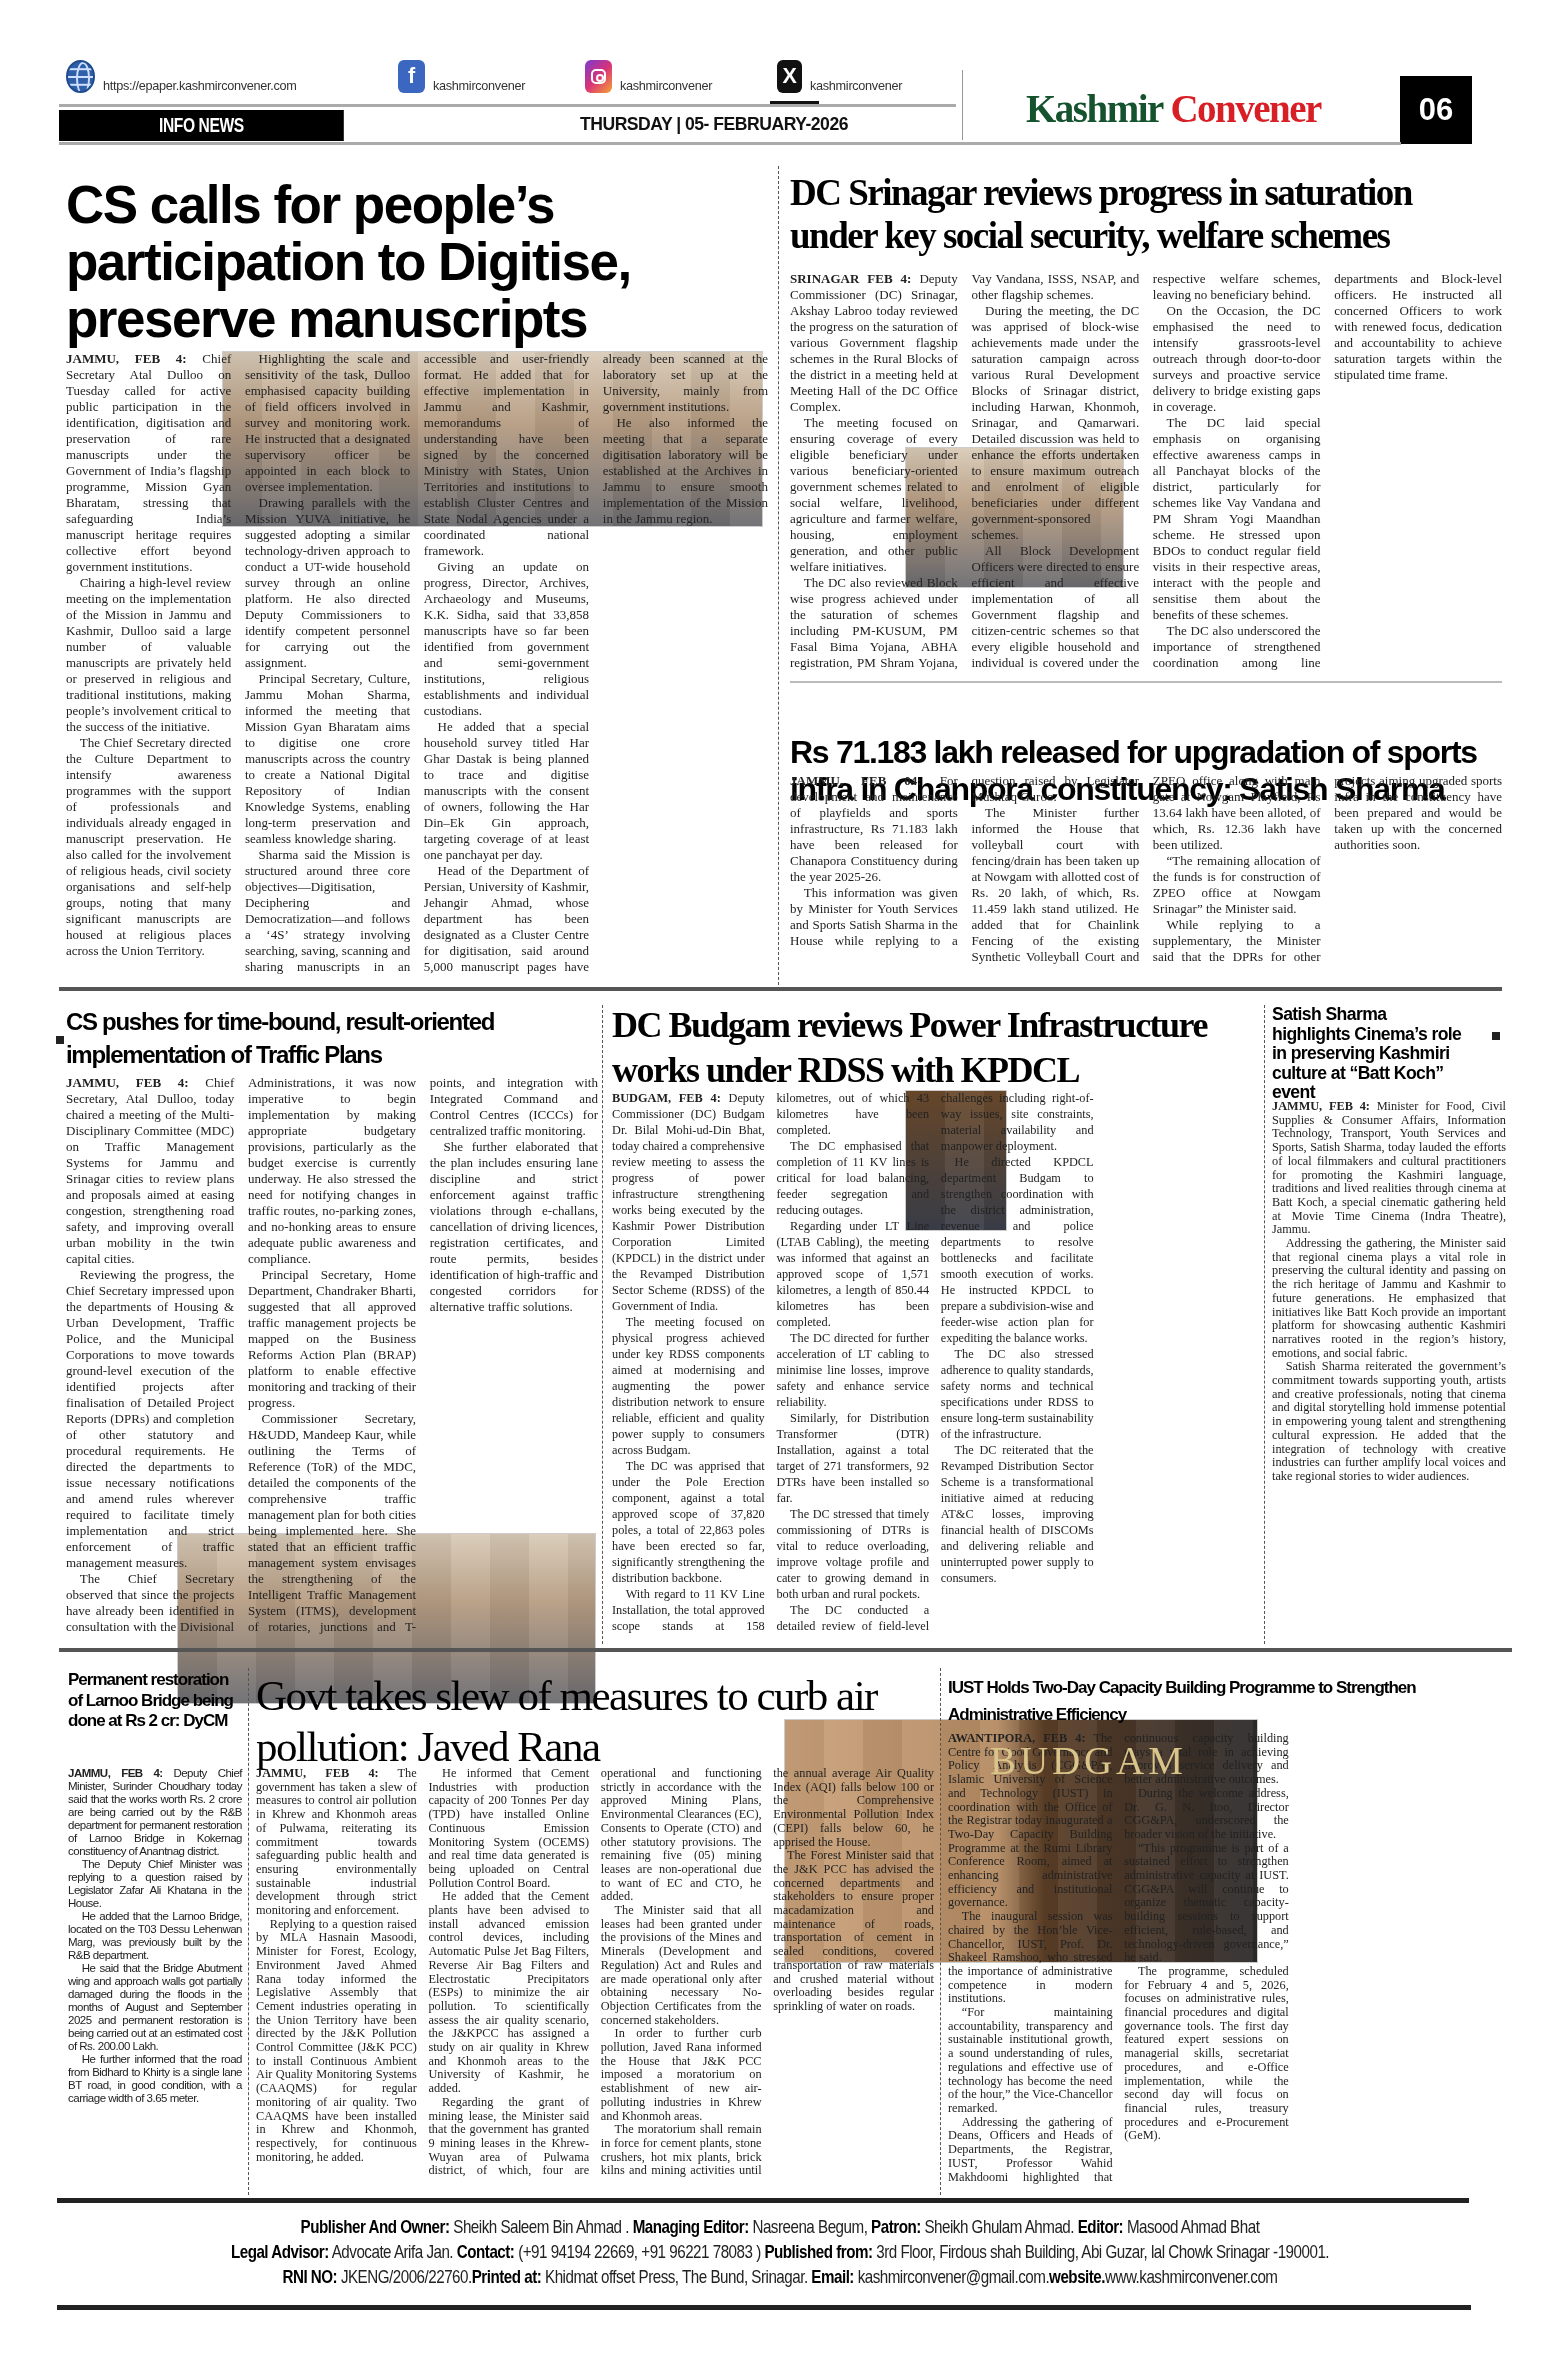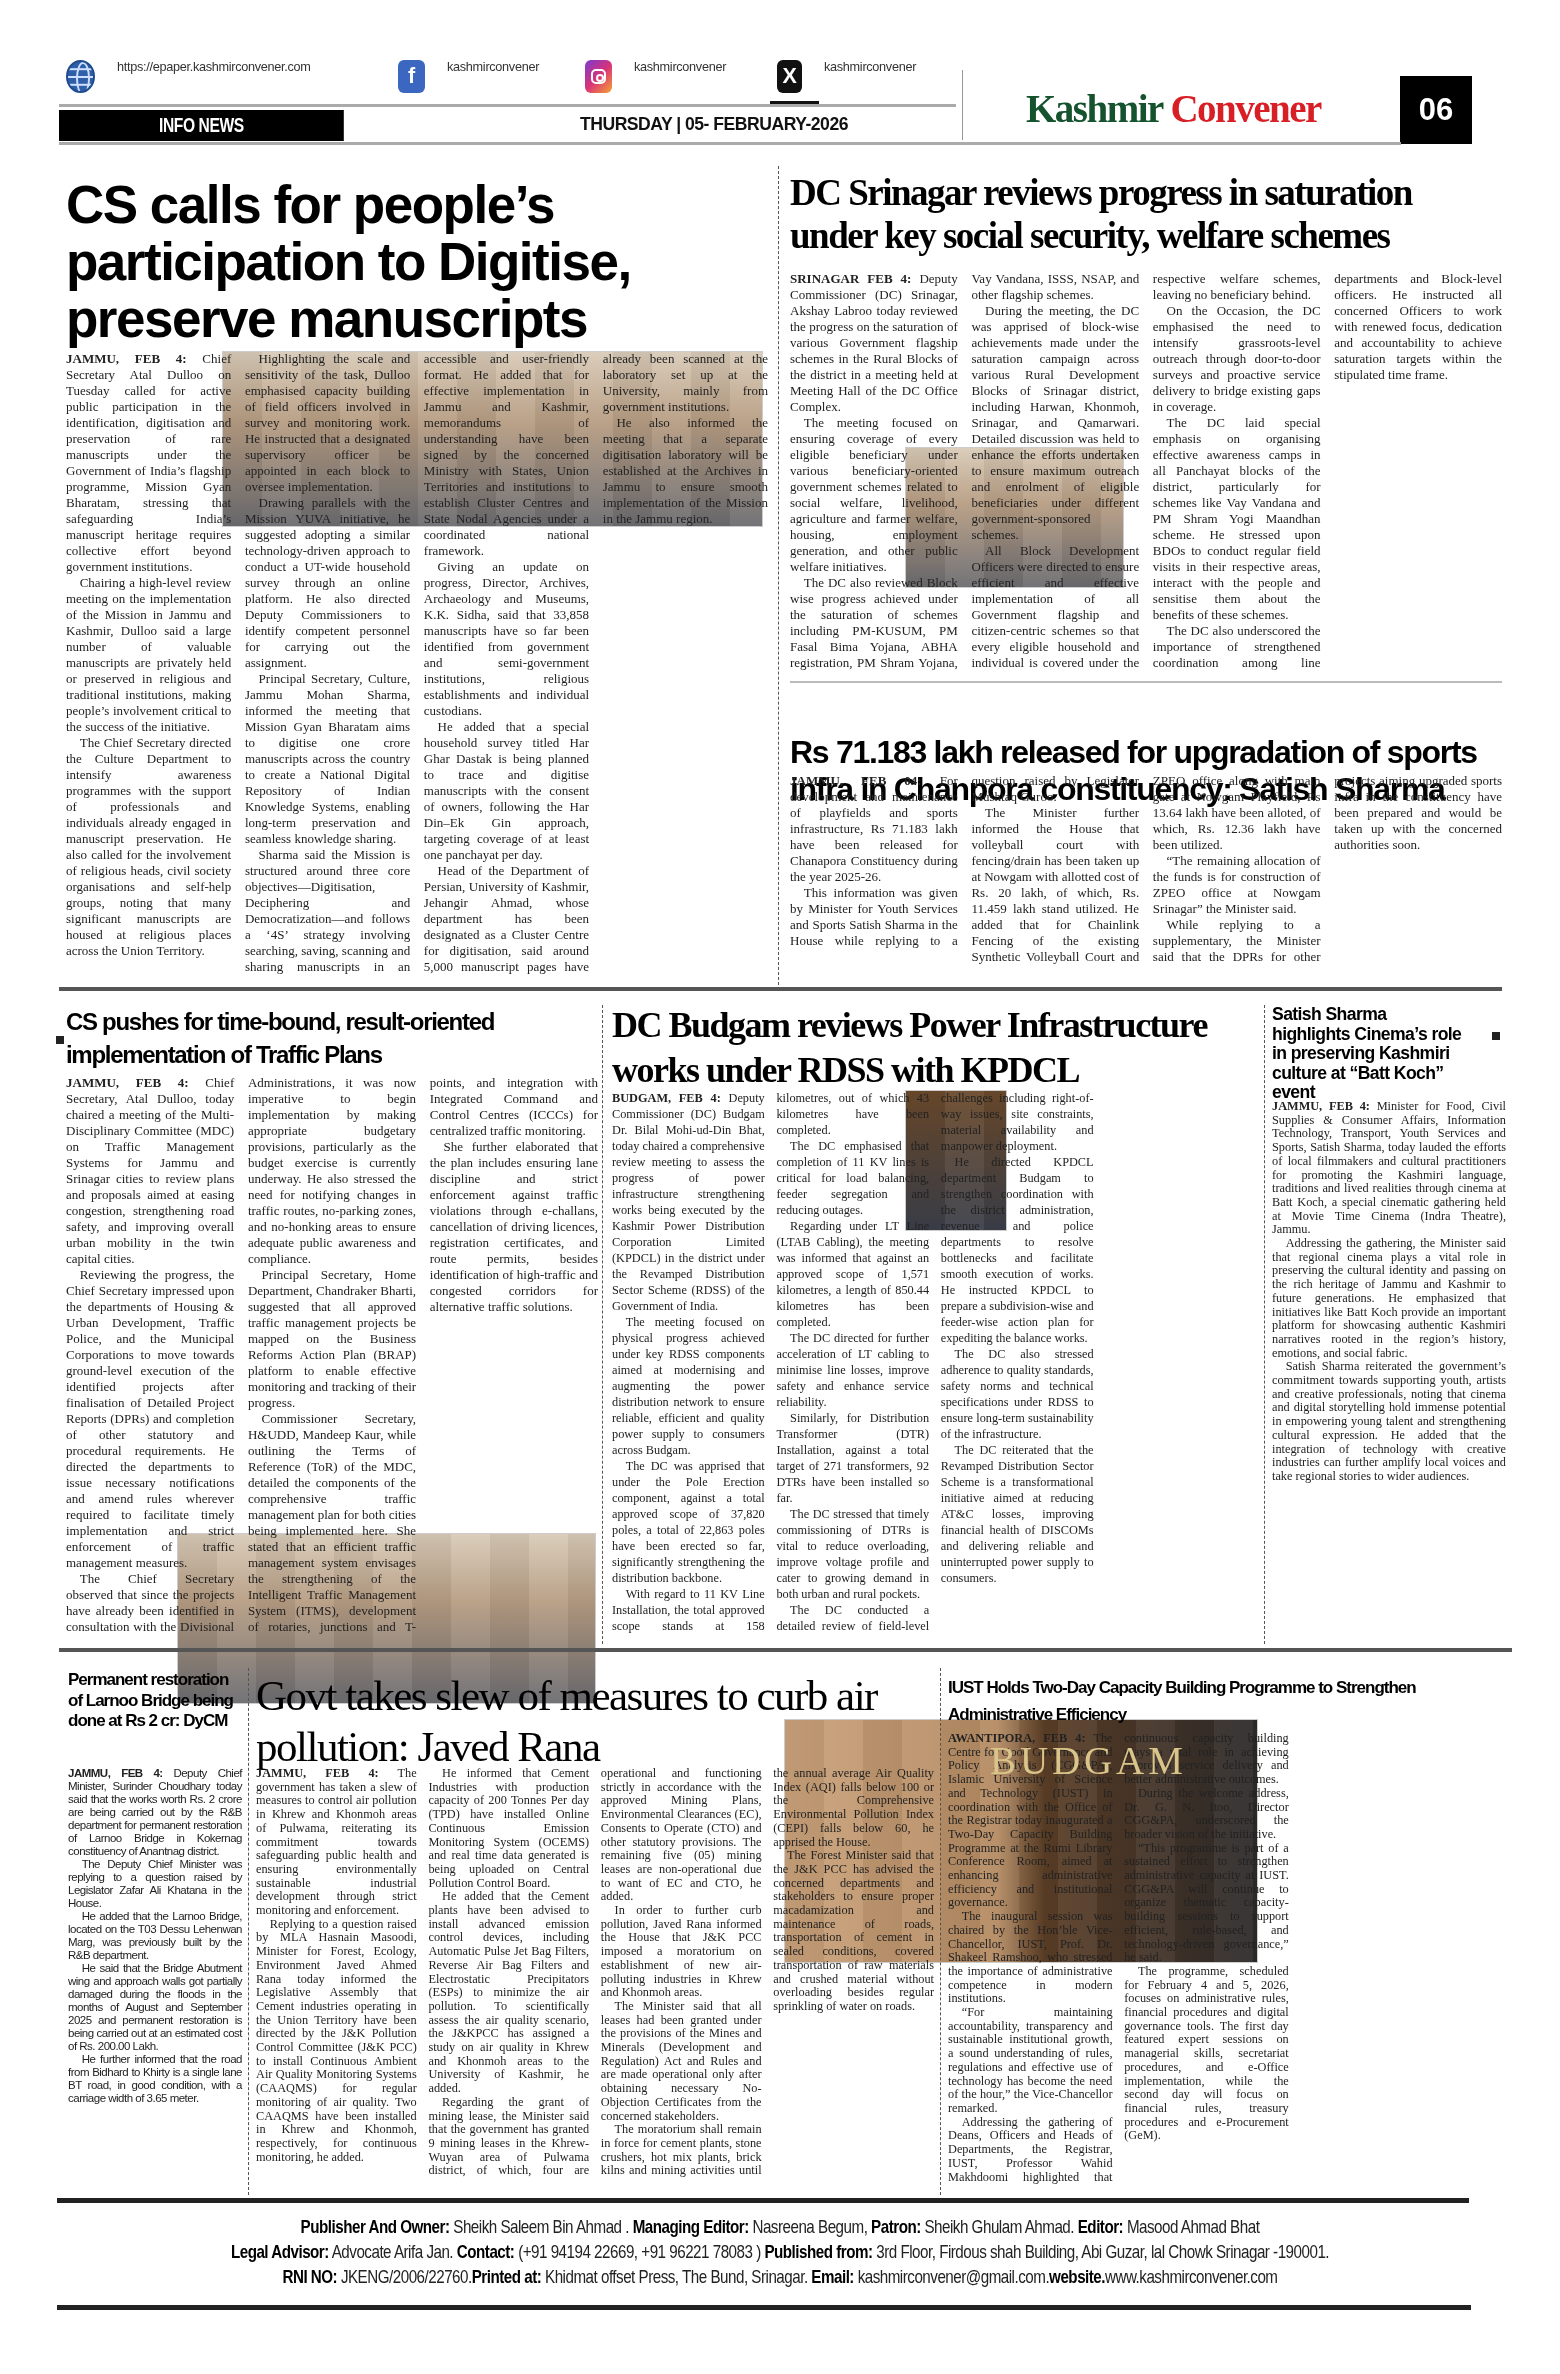--- a/index.html
+++ b/index.html
@@ -1,20 +1,20 @@
 <!DOCTYPE html>
 <html><head>
 <meta charset="utf-8">
 <style>
   * { box-sizing: border-box; margin: 0; padding: 0; }
   html, body { width: 1560px; height: 2375px; background: #ffffff; overflow: hidden; }
   body { position: relative; font-family: "Liberation Serif", serif; color: #1a1a1a; }
   .abs { position: absolute; }
   
-  .social { display: flex; align-items: flex-start; gap: 22px; font-family: "Liberation Sans", sans-serif; font-size: 12.7px; color: #333; letter-spacing: -0.3px; }
+  .social { display: flex; align-items: flex-end; gap: 8px; font-family: "Liberation Sans", sans-serif; font-size: 12.7px; color: #333; letter-spacing: -0.3px; }
   .ico { width: 27px; height: 33px; border-radius: 5.9px; display: flex; align-items: center; justify-content: center; color: #fff; font-family: "Liberation Sans", sans-serif; font-weight: bold; font-size: 21.5px; }
   .ico-globe { width: 29px; height: 33px; border-radius: 50%; background: #2f5fa8; border: 2px solid #1e4c8f; position: relative; overflow: hidden; }
   .ico-globe::before { content: ""; position: absolute; left: 7.8px; top: 0; width: 9.8px; height: 29px; border: 2px solid #cfe0ff; border-radius: 50%; }
   .ico-globe::after { content: ""; position: absolute; left: 0; top: 13.7px; width: 29px; height: 2px; background: #cfe0ff; box-shadow: 0 -7.8px 0 #cfe0ff, 0 7.8px 0 #cfe0ff; }
   .ico-fb { background: #3b67c0; }
   .ico-ig { background: linear-gradient(135deg, #7a3bd0 0%, #d8327a 50%, #f6a230 100%); }
   .ico-ig span { width: 15.6px; height: 15.6px; border: 2.4px solid #fff; border-radius: 4.9px; display: block; position: relative; }
   .ico-ig span::after { content: ""; position: absolute; left: 2.9px; top: 2.9px; width: 4.9px; height: 4.9px; border: 2px solid #fff; border-radius: 50%; }
   .ico-x { background: #111; width: 25px; }
   .hdr-rule { height: 2.9px; background: #aaa; }
@@ -174,22 +174,22 @@
 </div>
 <div class="abs dash-v" style="left:248px;top:1668px;height:527px;"></div>
 
 <div class="abs hl-serif" style="left:256px;top:1670px;width:683px;font-size:43px;line-height:51px;font-weight:normal;letter-spacing:-1.5px;">Govt takes slew of measures to curb air pollution: Javed Rana</div>
 <div class="abs body-text cols" style="left:256px;top:1767px;width:678px;height:419px;column-count:4;column-gap:11.7px;font-size:12.3px;line-height:13.7px;">
   <p><span class="dateline-lead">JAMMU, FEB 4:</span> <span>The government has taken a slew of measures to control air pollution in Khrew and Khonmoh areas of Pulwama, reiterating its commitment towards safeguarding public health and ensuring environmentally sustainable industrial development through strict monitoring and enforcement.</span></p>
   <p>Replying to a question raised by MLA Hasnain Masoodi, Minister for Forest, Ecology, Environment Javed Ahmed Rana today informed the Legislative Assembly that Cement industries operating in the Union Territory have been directed by the J&amp;K Pollution Control Committee (J&amp;K PCC) to install Continuous Ambient Air Quality Monitoring Systems (CAAQMS) for regular monitoring of air quality. Two CAAQMS have been installed in Khrew and Khonmoh, respectively, for continuous monitoring, he added.</p>
   <p>He informed that Cement Industries with production capacity of 200 Tonnes Per day (TPD) have installed Online Continuous Emission Monitoring System (OCEMS) and real time data generated is being uploaded on Central Pollution Control Board.</p>
   <p>He added that the Cement plants have been advised to install advanced emission control devices, including Automatic Pulse Jet Bag Filters, Reverse Air Bag Filters and Electrostatic Precipitators (ESPs) to minimize the air pollution. To scientifically assess the air quality scenario, the J&amp;KPCC has assigned a study on air quality in Khrew and Khonmoh areas to the University of Kashmir, he added.</p>
   <p>Regarding the grant of mining lease, the Minister said that the government has granted 9 mining leases in the Khrew-Wuyan area of Pulwama district, of which, four are operational and functioning strictly in accordance with the approved Mining Plans, Environmental Clearances (EC), Consents to Operate (CTO) and other statutory provisions. The remaining five (05) mining leases are non-operational due to want of EC and CTO, he added.</p>
+  <p>The Minister said that all leases had been granted under the provisions of the Mines and Minerals (Development and Regulation) Act and Rules and are made operational only after obtaining necessary No-Objection Certificates from the concerned stakeholders.</p>
   <p>In order to further curb pollution, Javed Rana informed the House that J&amp;K PCC imposed a moratorium on establishment of new air-polluting industries in Khrew and Khonmoh areas.</p>
-  <p>The Minister said that all leases had been granted under the provisions of the Mines and Minerals (Development and Regulation) Act and Rules and are made operational only after obtaining necessary No-Objection Certificates from the concerned stakeholders.</p>
   <p>The moratorium shall remain in force for cement plants, stone crushers, hot mix plants, brick kilns and mining activities until the annual average Air Quality Index (AQI) falls below 100 or the Comprehensive Environmental Pollution Index (CEPI) falls below 60, he apprised the House.</p>
   <p>The Forest Minister said that the J&amp;K PCC has advised the concerned departments and stakeholders to ensure proper macadamization and maintenance of roads, transportation of cement in sealed conditions, covered transportation of raw materials and crushed material without overloading besides regular sprinkling of water on roads.</p>
 </div>
 <div class="abs dash-v" style="left:940px;top:1668px;height:527px;"></div>
 
 <div class="abs hl-sans" style="left:948px;top:1674px;width:566px;font-size:17px;line-height:27px;letter-spacing:-1px;">IUST Holds Two-Day Capacity Building Programme to Strengthen Administrative Efficiency</div>
 
 <div class="abs body-text cols" style="left:948px;top:1732px;width:517px;height:456px;column-count:3;column-gap:11.7px;font-size:12.3px;line-height:13.7px;">
   <p><span class="dateline-lead">AWANTIPORA, FEB 4:</span> <span>The Centre for Good Governance and Policy Analysis (CGG&amp;PA), Islamic University of Science and Technology (IUST) in coordination with the Office of the Registrar today inaugurated a Two-Day Capacity Building Programme at the Rumi Library Conference Room, aimed at enhancing administrative efficiency and institutional governance.</span></p>
   <p>The inaugural session was chaired by the Hon’ble Vice-Chancellor, IUST, Prof. Dr. Shakeel Ramshoo, who stressed the importance of administrative competence in modern institutions.</p>

